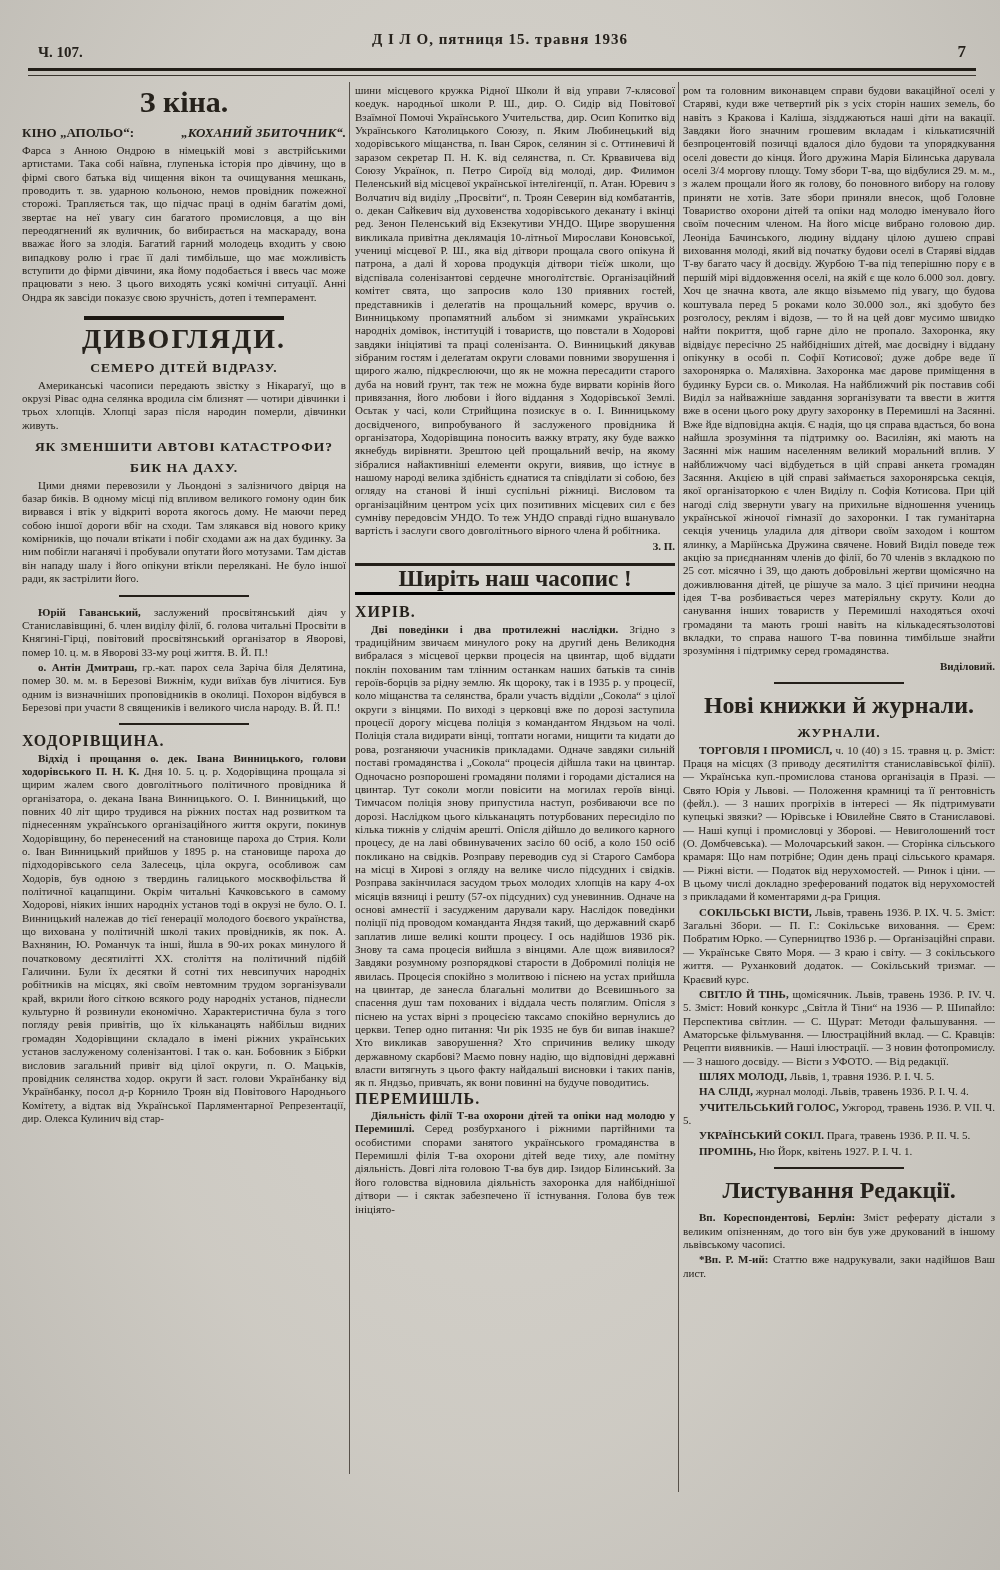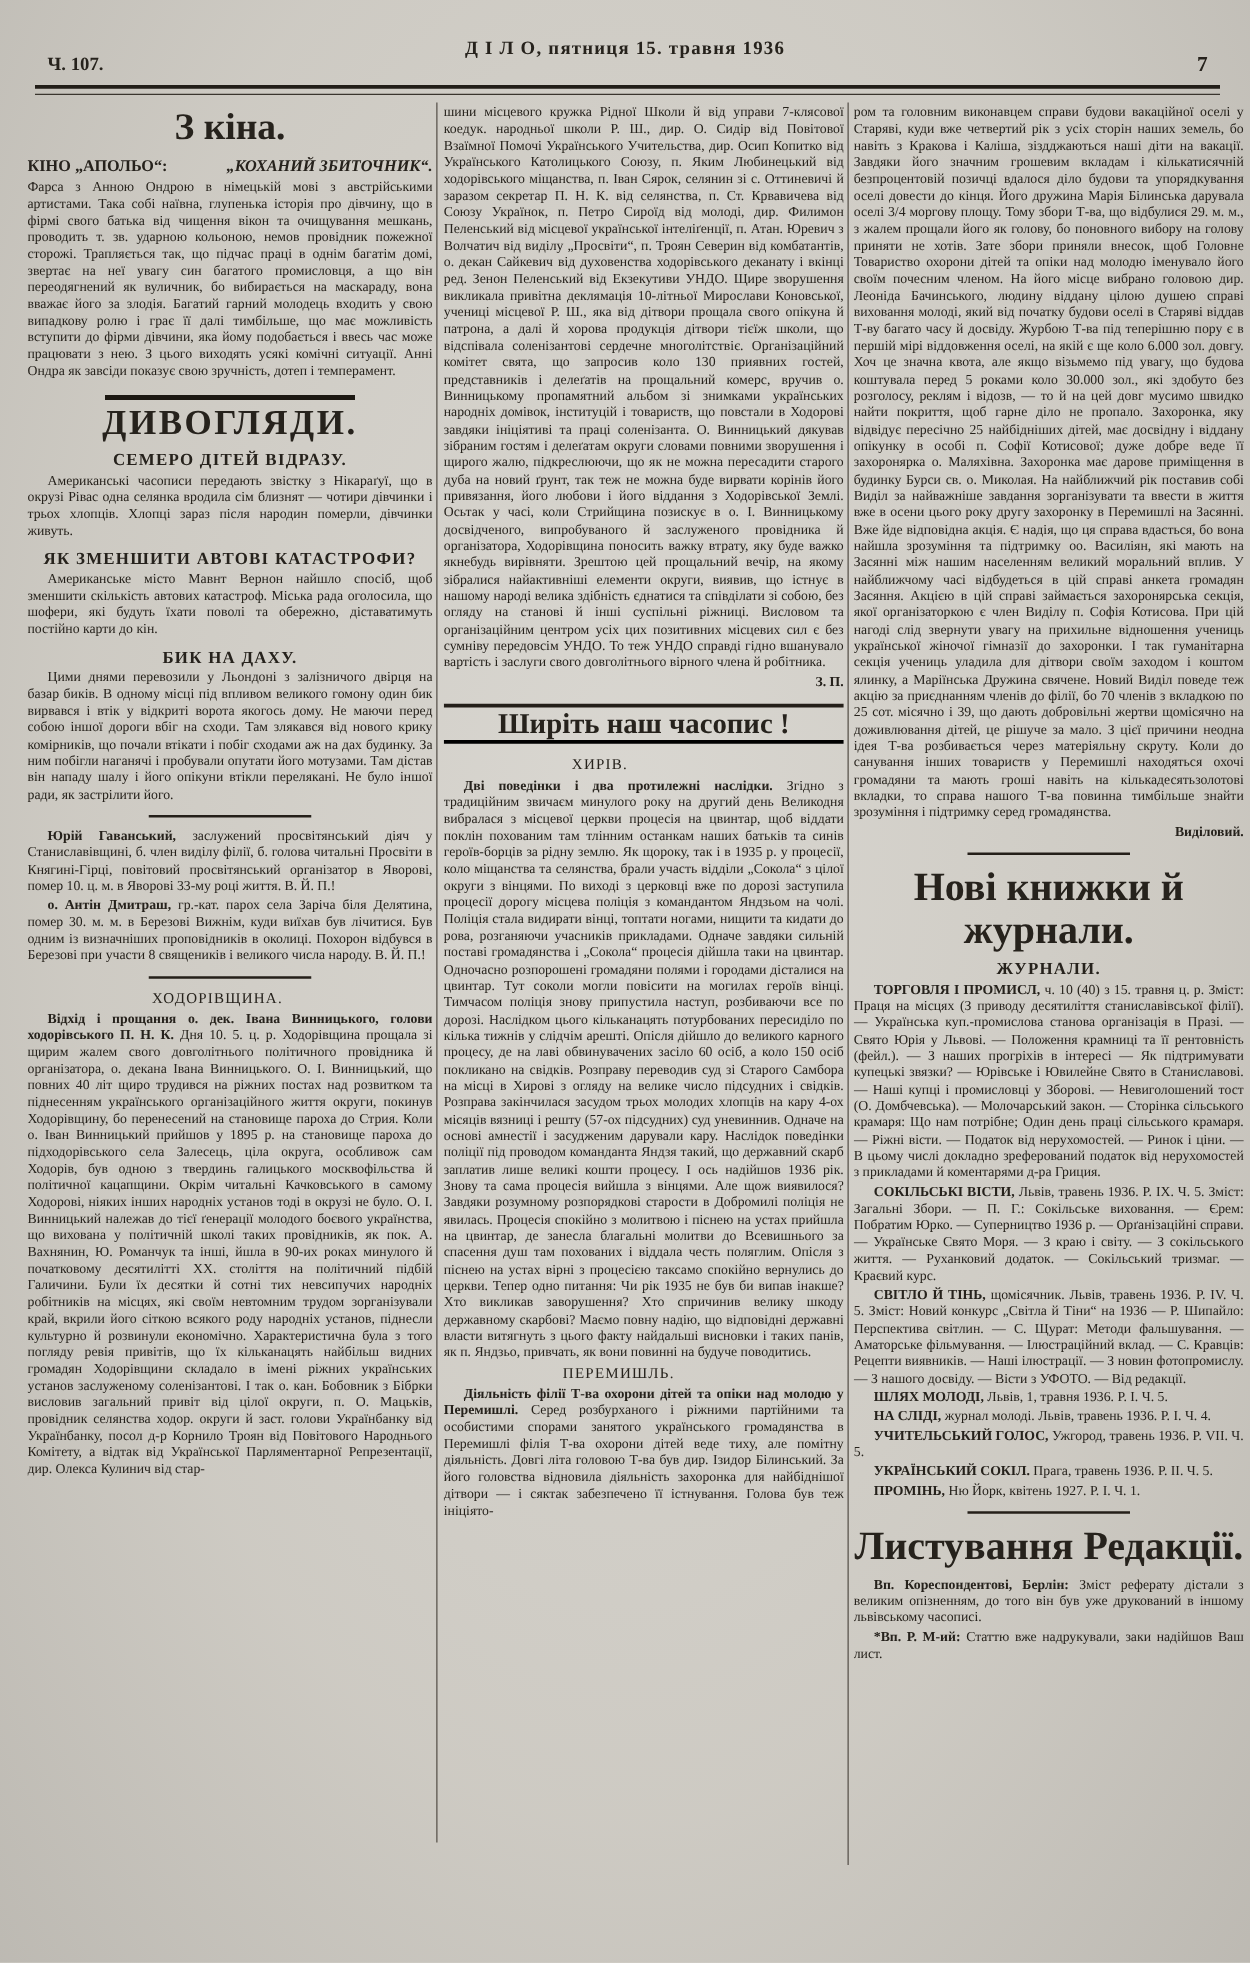--- a/index.html
+++ b/index.html
@@ -27,25 +27,25 @@
   #vr1{left:349px;height:1392px;}
   #vr2{left:678px;height:1410px;}
   .col p{margin:0 0 2px 0;text-indent:16px;}
   .col p.noindent{text-indent:0;}
   .lead{font-weight:700;}
   
   .h-big{font-weight:700;text-align:center;margin:2px 0 8px;line-height:1.05;text-indent:0;}
   .t30{font-size:30px;}
   .t28{font-size:28px;letter-spacing:2px;}
   .t26{font-size:26px;}
-  .t24{font-size:32px;}
+  .t24{font-size:24px;}
   .kicker{display:flex;justify-content:space-between;font-size:13px;font-weight:700;margin:0 0 5px;text-indent:0;}
   .kicker .it{font-style:italic;}
   .subhead{font-weight:700;text-align:center;font-size:13.5px;letter-spacing:1px;margin:8px 0 4px;text-indent:0;}
-  .subhead-r{font-weight:400;text-align:center;font-size:12px;letter-spacing:1px;margin:2px 0 4px;text-indent:0;}
+  .subhead-r{font-weight:700;text-align:left;font-size:16px;letter-spacing:1px;margin:2px 0 4px;text-indent:0;}
   .pr70{padding-right:70px;}
   .pr40{padding-right:40px;}
   .pr20{padding-right:20px;}
   
   .rule{width:130px;height:2px;background:#241f19;margin:9px auto;}
   .bar{width:200px;height:4px;background:#1c1812;margin:12px auto 4px;}
   .widen-box{border-top:3px solid #241f19;border-bottom:3px solid #000000;
     text-align:center;font-weight:700;font-size:23px;padding:6px 0 7px;margin:10px 0 10px;text-indent:0;}
   .cross{font-weight:700;margin-right:8px;font-family:"DejaVu Sans",sans-serif;}
   .jname{font-weight:700;}
@@ -73,21 +73,20 @@
   </div>
   <p class="noindent"><span>Фарса з Анною Ондрою в німецькій мові з австрійськими артистами. Така собі наївна, глупенька історія про дівчину, що в фірмі свого батька від чищення вікон та очищування мешкань, проводить т. зв. ударною кольоною, немов провідник пожежної сторожі. Трапляється так, що підчас праці в однім багатім домі, звертає на неї увагу син багатого промисловця, а що він переодягнений як вуличник, бо вибирається на маскараду, вона вважає його за злодія. Багатий гарний молодець входить у свою випадкову ролю і грає її далі тимбільше, що має можливість вступити до фірми дівчини, яка йому подобається і ввесь час може працювати з нею. З цього виходять усякі комічні ситуації. Анні Ондра як завсіди показує свою зручність, дотеп і темперамент.</span></p>
 
   <div class="bar"></div>
   <div class="h-big t28">ДИВОГЛЯДИ.</div>
 
   <div class="subhead">СЕМЕРО ДІТЕЙ ВІДРАЗУ.</div>
   <p><span>Американські часописи передають звістку з Нікараґуї, що в окрузі Рівас одна селянка вродила сім близнят — чотири дівчинки і трьох хлопців. Хлопці зараз після народин померли, дівчинки живуть.</span></p>
 
   <div class="subhead">ЯК ЗМЕНШИТИ АВТОВІ КАТАСТРОФИ?</div>
-  <p><span>Американське місто Мавнт Вернон найшло спосіб, щоб зменшити скількість автових катастроф. Міська рада оголосила, що шофери, які будуть їхати поволі та обережно, діставатимуть постійно карти до кін.</span></p>
 
   <div class="subhead">БИК НА ДАХУ.</div>
   <p><span>Цими днями перевозили у Льондоні з залізничого двірця на базар биків. В одному місці під впливом великого гомону один бик вирвався і втік у відкриті ворота якогось дому. Не маючи перед собою іншої дороги вбіг на сходи. Там злякався від нового крику комірників, що почали втікати і побіг сходами аж на дах будинку. За ним побігли наганячі і пробували опутати його мотузами. Там дістав він нападу шалу і його опікуни втікли перелякані. Не було іншої ради, як застрілити його.</span></p>
 
   <div class="rule"></div>
 
   <p>
     <span class="lead">Юрій Гаванський,</span><span> заслужений просвітянський діяч у Станиславівщині, б. член виділу філії, б. голова читальні Просвіти в Княгині-Гірці, повітовий просвітянський організатор в Яворові, помер 10. ц. м. в Яворові 33-му році життя. В. Й. П.!</span>
   </p>
   <p>

